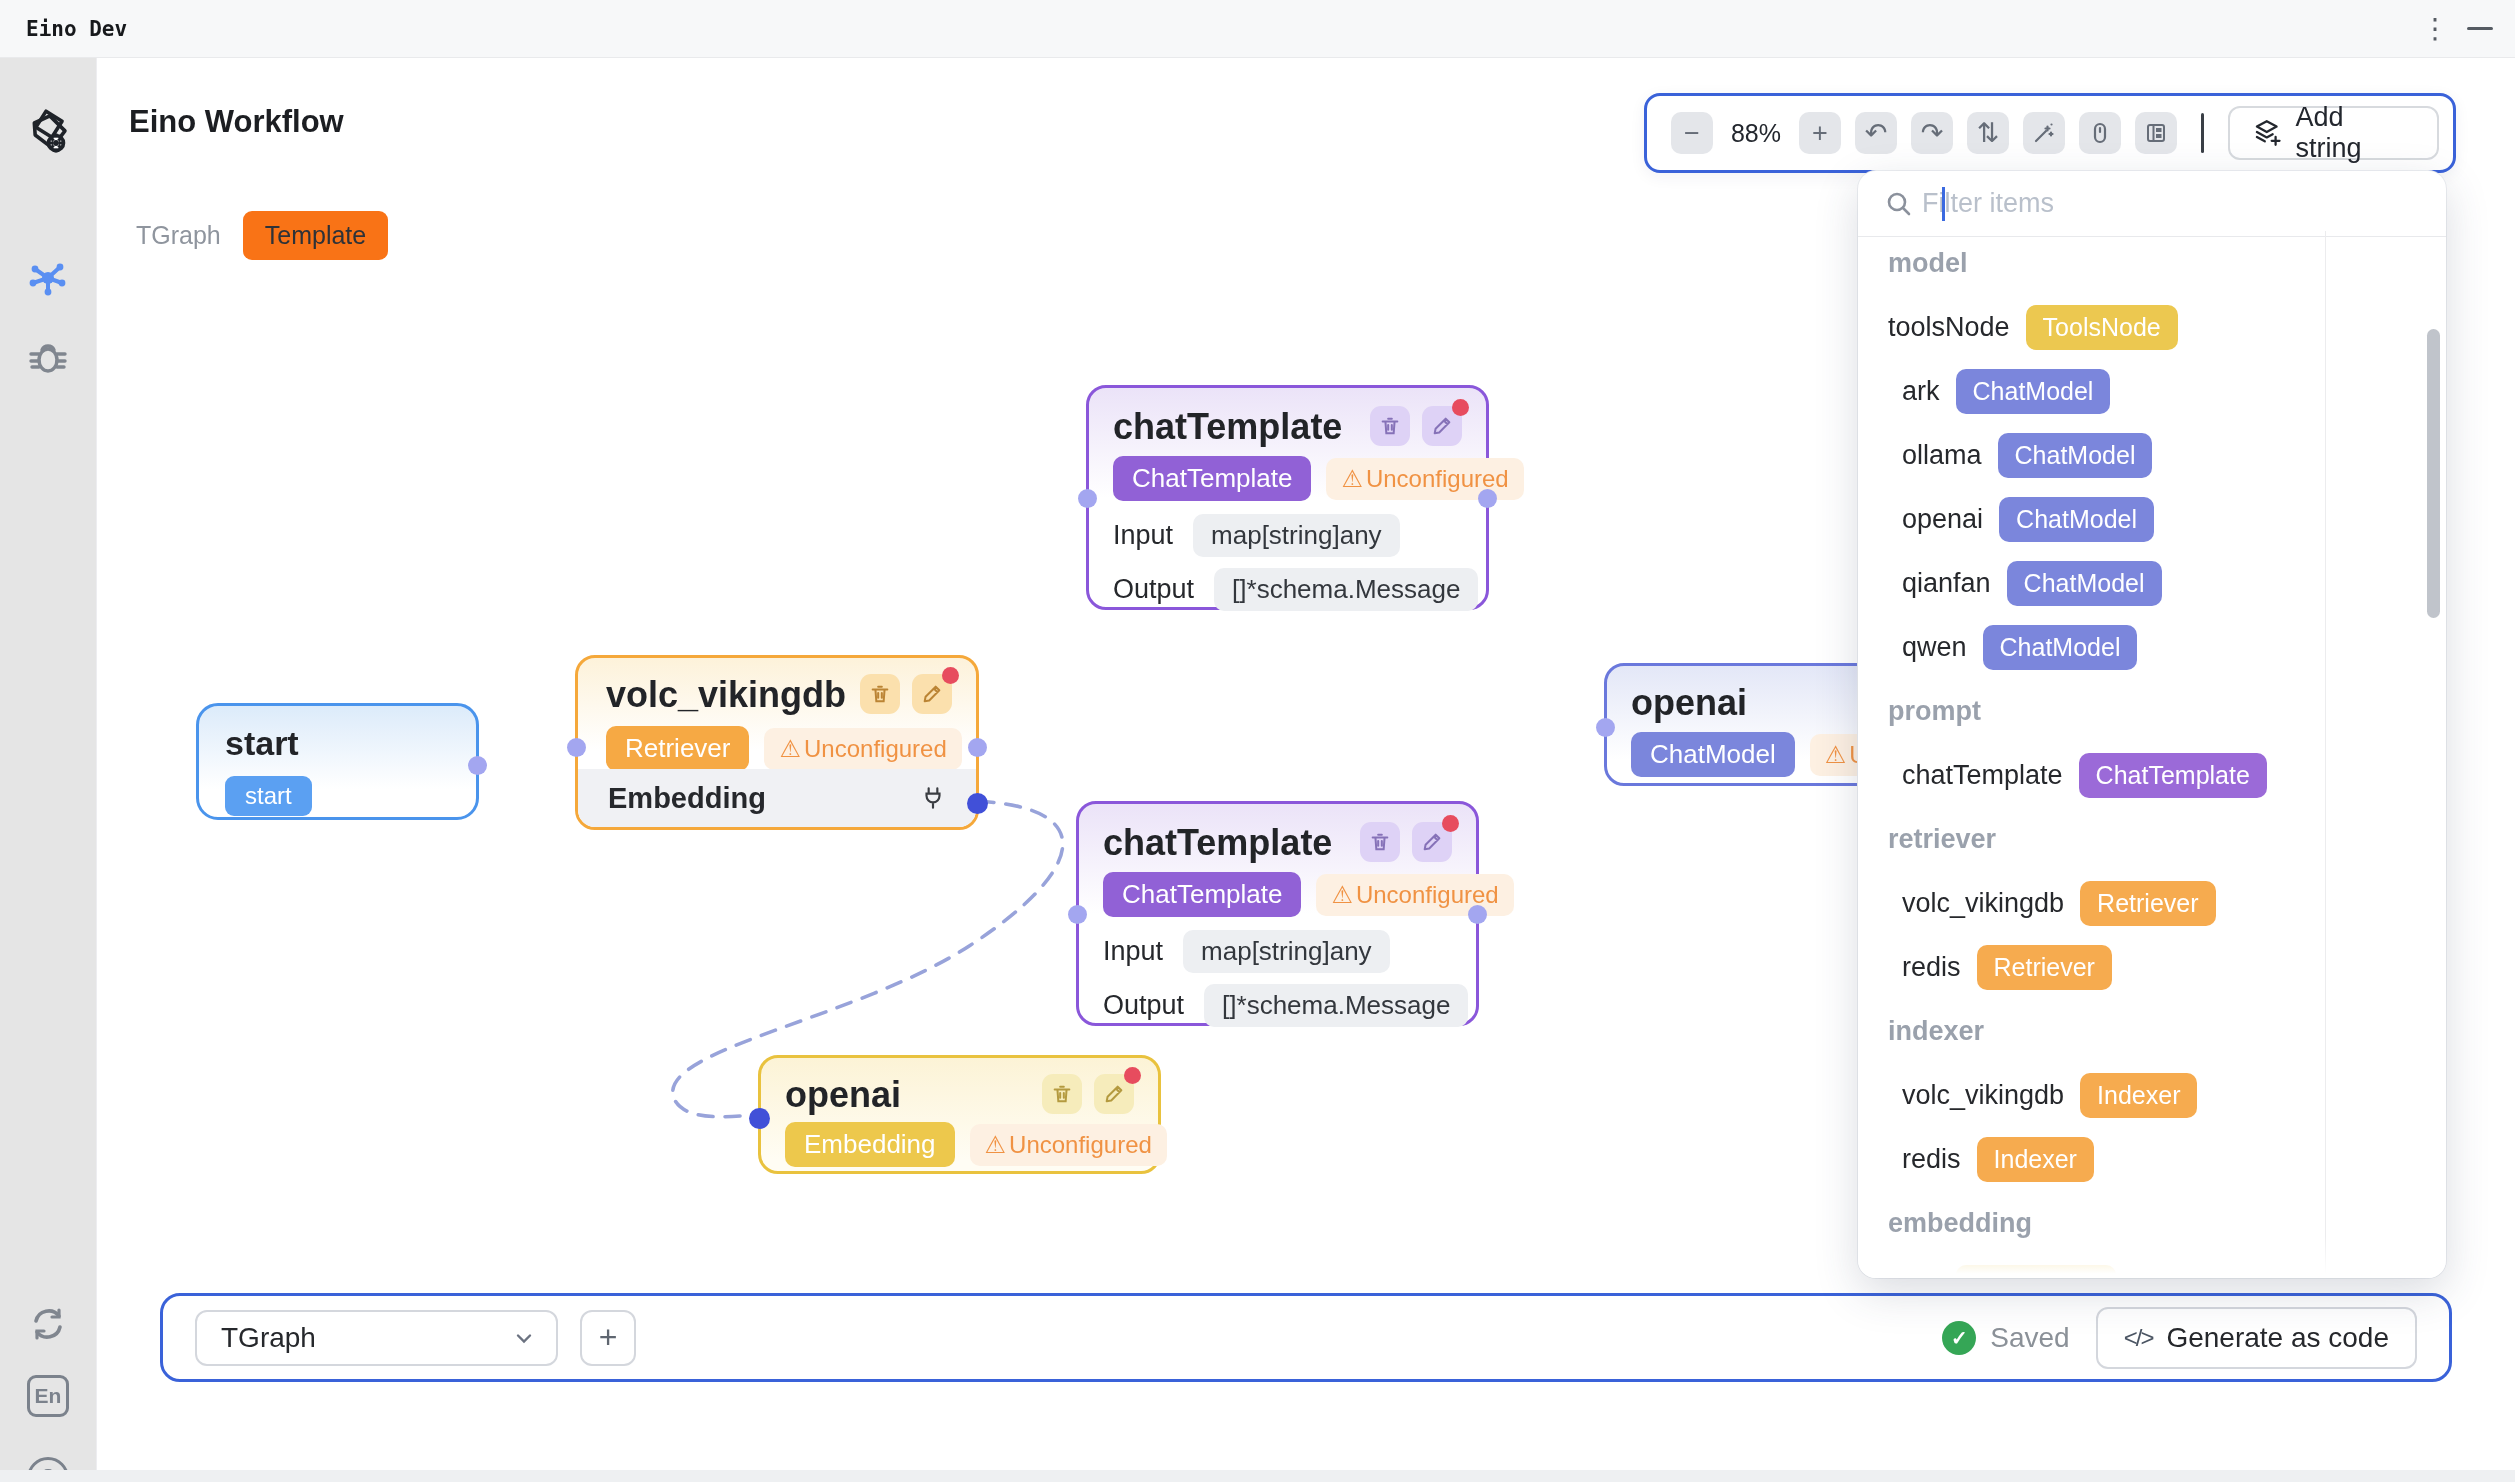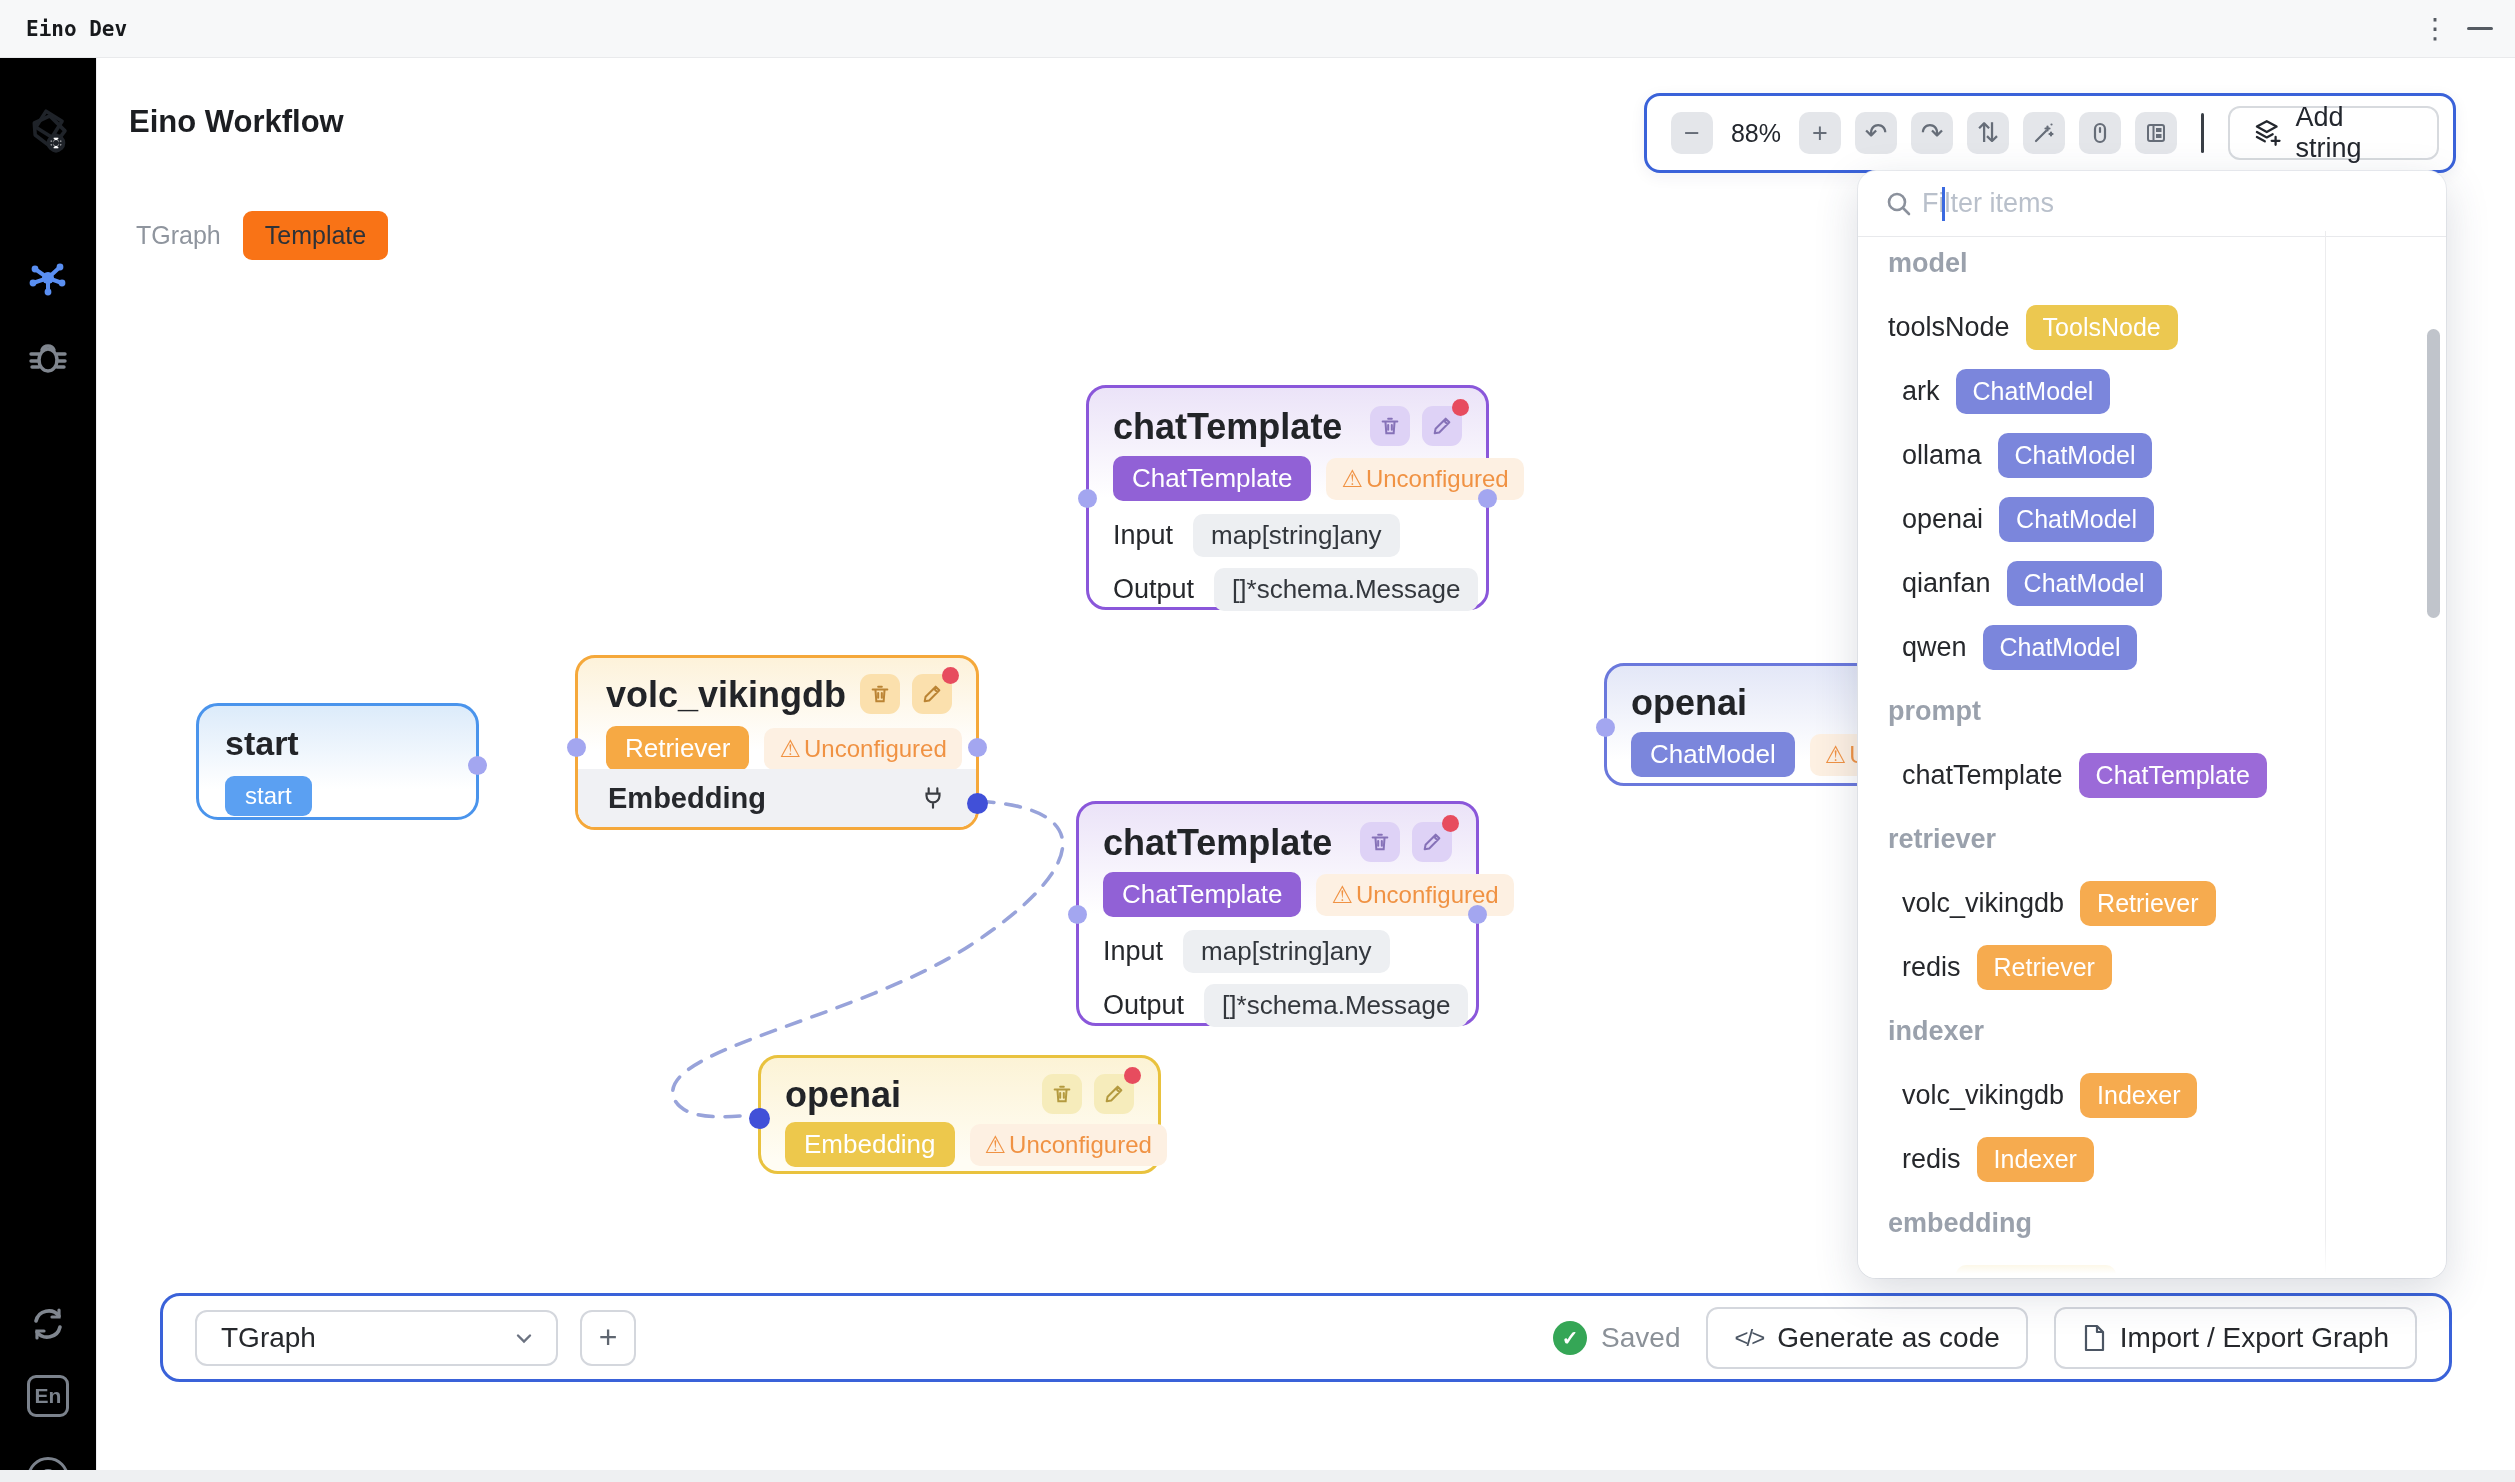--- a/index.html
+++ b/index.html
@@ -7,21 +7,21 @@
   body { font-family:"Liberation Sans", sans-serif; background:#fff; overflow:hidden; }
   #app { position:relative; width:2515px; height:1483px; background:#fff; overflow:hidden; }
 
   
   .topbar { position:absolute; left:0; top:0; width:2515px; height:58px; background:#f7f8f9; border-bottom:1px solid #e9eaec; z-index:50; }
   .topbar-title { position:absolute; left:26px; top:50%; transform:translateY(-50%); font-family:"DejaVu Sans Mono", monospace; font-weight:bold; font-size:21px; color:#17191c; }
   .kebab { position:absolute; right:66px; top:50%; transform:translateY(-50%); font-size:28px; color:#555b63; line-height:1; cursor:pointer; }
   .winmin { position:absolute; right:22px; top:27px; width:26px; height:3px; background:#555b63; border-radius:2px; cursor:pointer; }
 
   
-  .sidebar { position:absolute; left:0; top:58px; width:97px; bottom:13px; background:#000000; border-right:1px solid #ededf0; z-index:45; }
+  .sidebar { position:absolute; left:0; top:58px; width:97px; bottom:13px; background:#e5e5e5; border-right:1px solid #ededf0; z-index:45; }
   .side-ic { position:absolute; left:50%; transform:translateX(-50%); display:flex; align-items:center; justify-content:center; cursor:pointer; }
   .enbox { width:42px; height:42px; border:3px solid #7b828c; border-radius:9px; color:#7b828c; font-weight:bold; font-size:21px; display:flex; align-items:center; justify-content:center; }
   .qcirc { width:42px; height:42px; border:3px solid #7b828c; border-radius:50%; color:#7b828c; font-weight:bold; font-size:24px; display:flex; align-items:center; justify-content:center; }
 
   
   .page-title { position:absolute; left:129px; top:104px; font-size:31px; font-weight:bold; color:#1c1e22; z-index:2; }
   .tabs { position:absolute; left:136px; top:211px; display:flex; align-items:center; gap:22px; z-index:2; }
   .tab { font-size:25px; color:#8f959e; cursor:pointer; }
   .tab.active { background:#f97316; color:#2e3238; padding:10px 22px; border-radius:9px; }
 
@@ -443,24 +443,17 @@
     </div>
     <div class="plusbtn">+</div>
     <div class="saved">
       <div class="savedcheck">✓</div>
       <span class="savedtxt">Saved</span>
     </div>
     <div class="barbtn">
       <span class="codeic">&lt;/&gt;</span>
       <span>Generate as code</span>
     </div>
-    <div class="barbtn">
-      <svg class="ic" width="24" height="28" viewBox="0 0 24 28" fill="none" stroke="#4b5563" stroke-width="2.2" stroke-linejoin="round">
-        <path d="M4 2 h11 l6 6 v18 H4 Z"></path>
-          <path d="M15 2 v6 h6"></path>
-      </svg>
-      <span>Import / Export Graph</span>
-    </div>
   </div>
 
   <div class="bottomstrip"></div>
 </div>
 
 
 </body></html>

